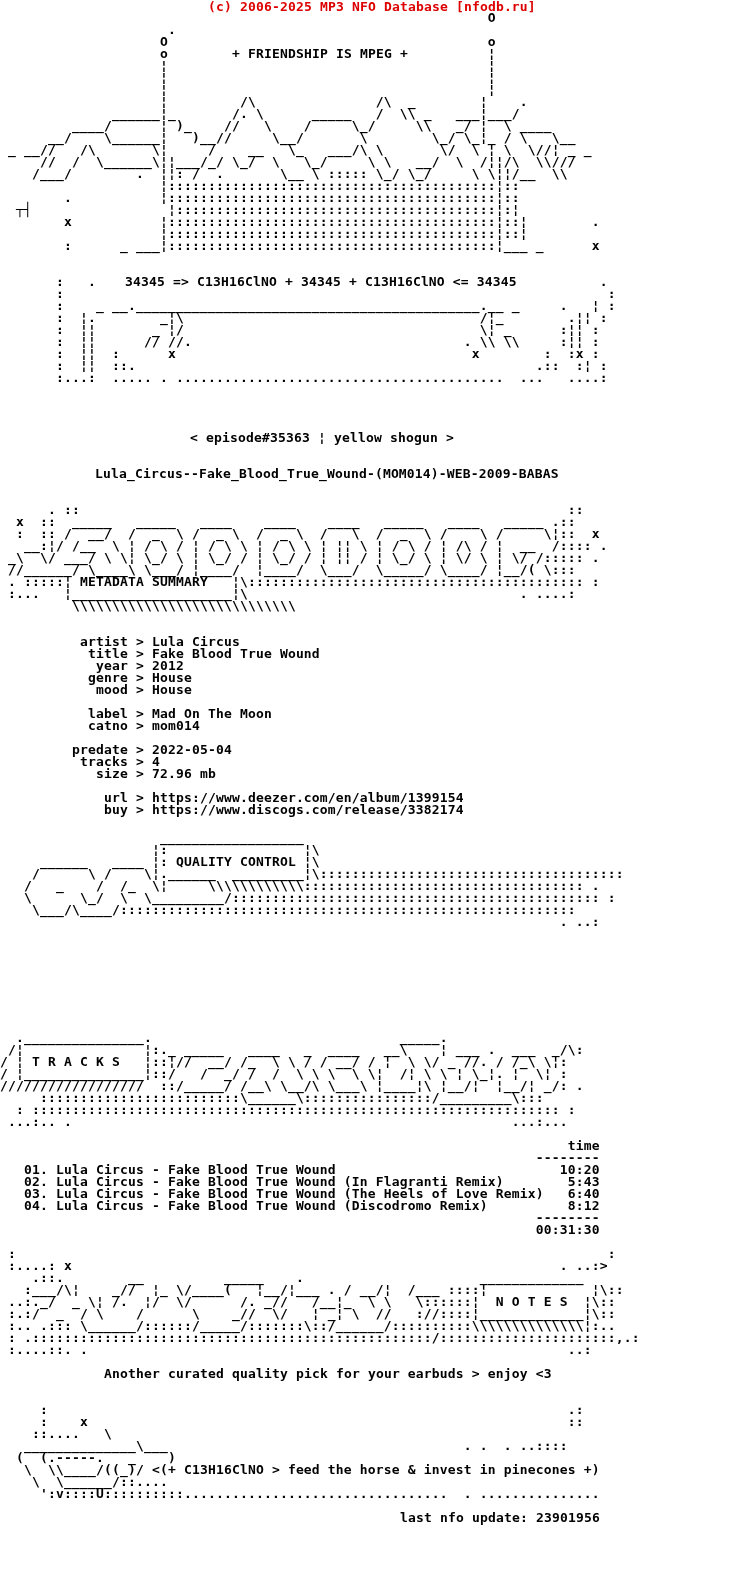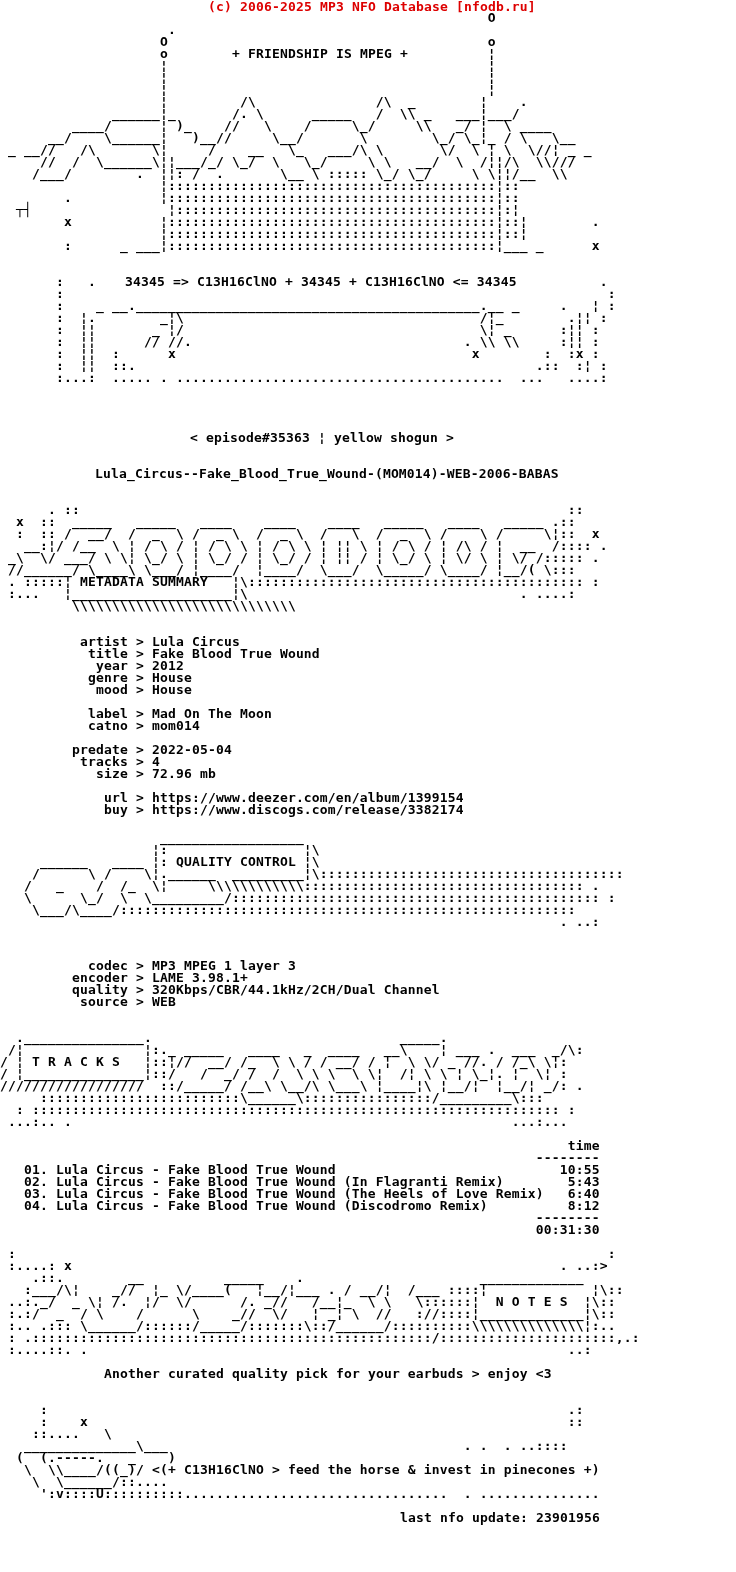--- a/index.html
+++ b/index.html
@@ -68,21 +68,21 @@
        :  ¦¦  :      x                                     x        :  :x :
        :  ¦¦  ::.                                                  .::  :¦ :
        :...:  ..... . .........................................  ...   ....:</pre>
 
   <div class="abs" style="top:48px;left:232px">+ FRIENDSHIP IS MPEG +</div>
 
   <div class="abs" style="top:276px;left:125px">34345 =&gt; C13H16ClNO + 34345 + C13H16ClNO &lt;= 34345</div>
 
   <div class="abs" style="top:432px;left:190px">&lt; episode#35363 ¦ yellow shogun &gt;</div>
 
-  <div class="abs" style="top:468px;left:95px">Lula_Circus--Fake_Blood_True_Wound-(MOM014)-WEB-2006-BABAS</div>
+  <div class="abs" style="top:468px;left:95px">Lula_Circus--Fake_Blood_True_Wound-(MOM014)-WEB-2009-BABAS</div>
 
   <pre style="top:504px;left:0">      . ::                                                             ::
   x  ::  _____   _____   ____    ____    ____   _____   ____   _____ .::
   :  :: /  __/  /  _  \ /  _ \  /  _ \  /   \  /  _  \ /    \ /     \¦::  x
    __:¦/ /__  \ ¦ / \ / ¦ / \ \ ¦ / \ \ ¦ ¦¦ \ ¦ / \ / ¦ /\ / ¦  __  /:::: .
  _\  \/ ___/ \ \¦ \_/ \ ¦ \_/ / ¦ \_/ / ¦ ¦¦ / ¦ \_/ \ ¦ \/ \ ¦ \/ /::::: .
  //______/ \____\ \___/ ¦____/  ¦____/  \___/  \_____/ \____/ ¦__/( \:::
  . :::::¦ METADATA SUMMARY   ¦\:::::::::::::::::::::::::::::::::::::::::: :
  :...   ¦____________________¦\                                  . ....:
          \\\\\\\\\\\\\\\\\\\\\\\\\\\\</pre>
@@ -105,37 +105,33 @@
 
   <pre style="top:832px;left:0">                    __________________
                    ¦:                 ¦\
      ______   ____ ¦: QUALITY CONTROL ¦\
     /      \ /    \¦.______  _________¦\::::::::::::::::::::::::::::::::::::::
    /   _    /  /_  \¦     \\\\\\\\\\\\::::::::::::::::::::::::::::::::::: .
    \      \_/  \  \_________/:::::::::::::::::::::::::::::::::::::::::::::: :
     \___/\____/:::::::::::::::::::::::::::::::::::::::::::::::::::::::::
                                                                       . ..:</pre>
 
-  <pre style="top:960px;left:0">           codec &gt; MP3 MPEG 1 layer 3
-         encoder &gt; LAME 3.98.1+
-         quality &gt; 320Kbps/CBR/44.1kHz/2CH/Dual Channel
-          source &gt; WEB</pre>
 
   <pre style="top:1032px;left:0">  ._______________.                               _____.
  /¦               ¦:._ _____   ____   _  ____   __\    ¦ ___ .  ___  _/\:
 / ¦ T R A C K S   ¦::¦//  __/ /_  \ \ / / __/ / ¦  \ \/ _ //. / /_\ \¦:
 / ¦_______________¦::/   /  _/ /  /  \ \ \  \ \¦  /¦ \ \ ¦ \_¦. ¦  \¦ :
 //////////////////  ::/_____/ /__\ \__/\ \___\ ¦____¦\ ¦__/¦  ¦__/¦ _/: .
      :::::::::::::::::::::::::\______\::::::::::::::::/_________\:::
   : :::::::::::::::::::::::::::::::::::::::::::::::::::::::::::::::::: :
  ...:.. .                                                       ...:...</pre>
 
   <pre style="top:1140px;left:0">                                                                       time
                                                                    --------
-   01. Lula Circus - Fake Blood True Wound                            10:55
+   01. Lula Circus - Fake Blood True Wound                            10:20
    02. Lula Circus - Fake Blood True Wound (In Flagranti Remix)        5:43
    03. Lula Circus - Fake Blood True Wound (The Heels of Love Remix)   6:40
    04. Lula Circus - Fake Blood True Wound (Discodromo Remix)          8:12
                                                                    --------
                                                                    00:31:30</pre>
 
   <pre style="top:1248px;left:0"> :                                                                          :
  :....: x                                                             . ..:&gt;
     .::.        __          _____    .                      _____________
    :___/\¦    _//  ¦_ \/____(   ¦__/¦___ . / __/¦  /___ ::::¦             ¦\::

